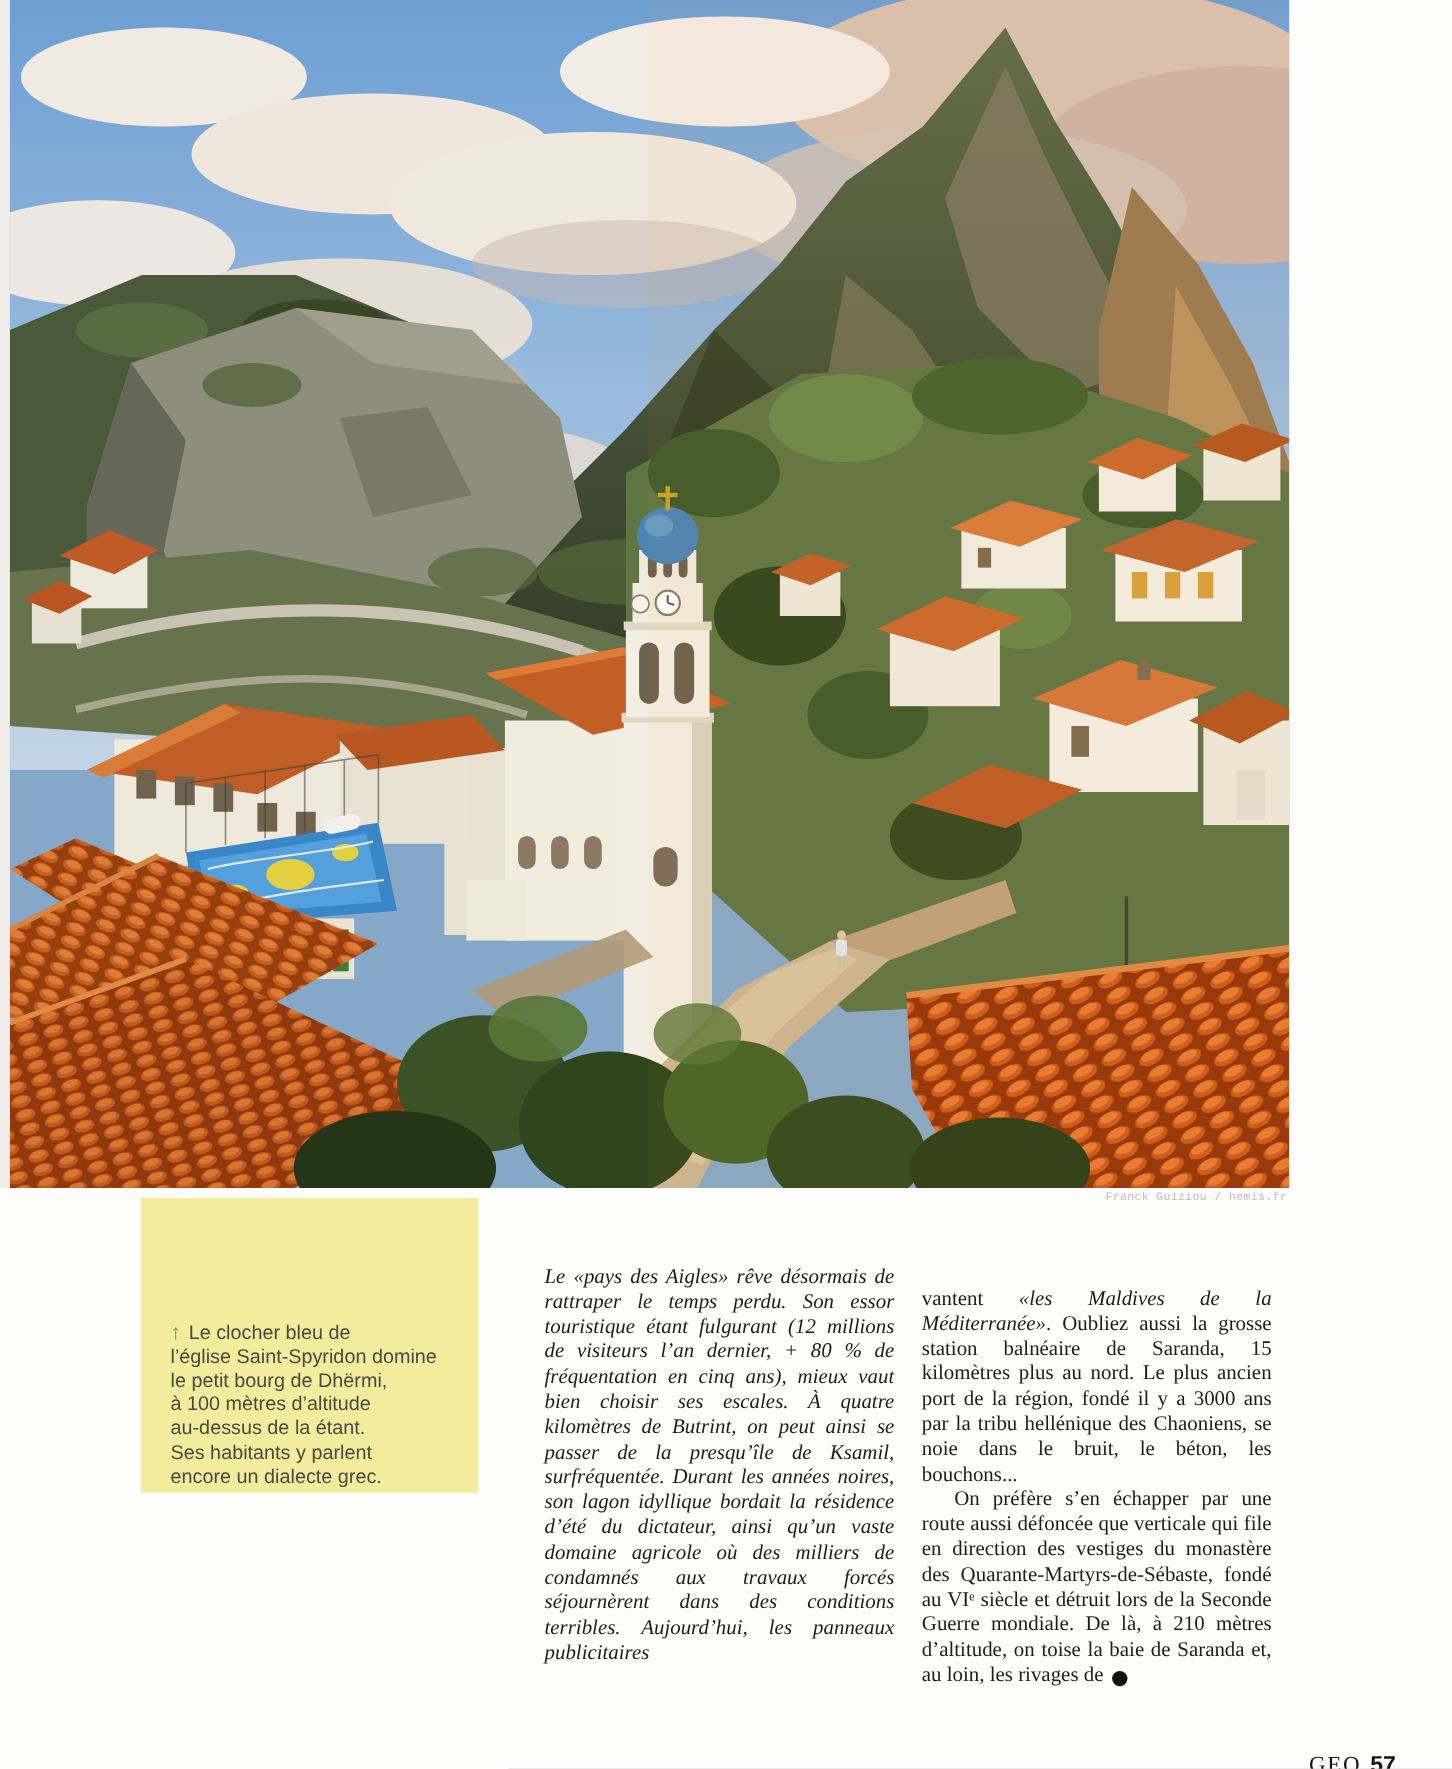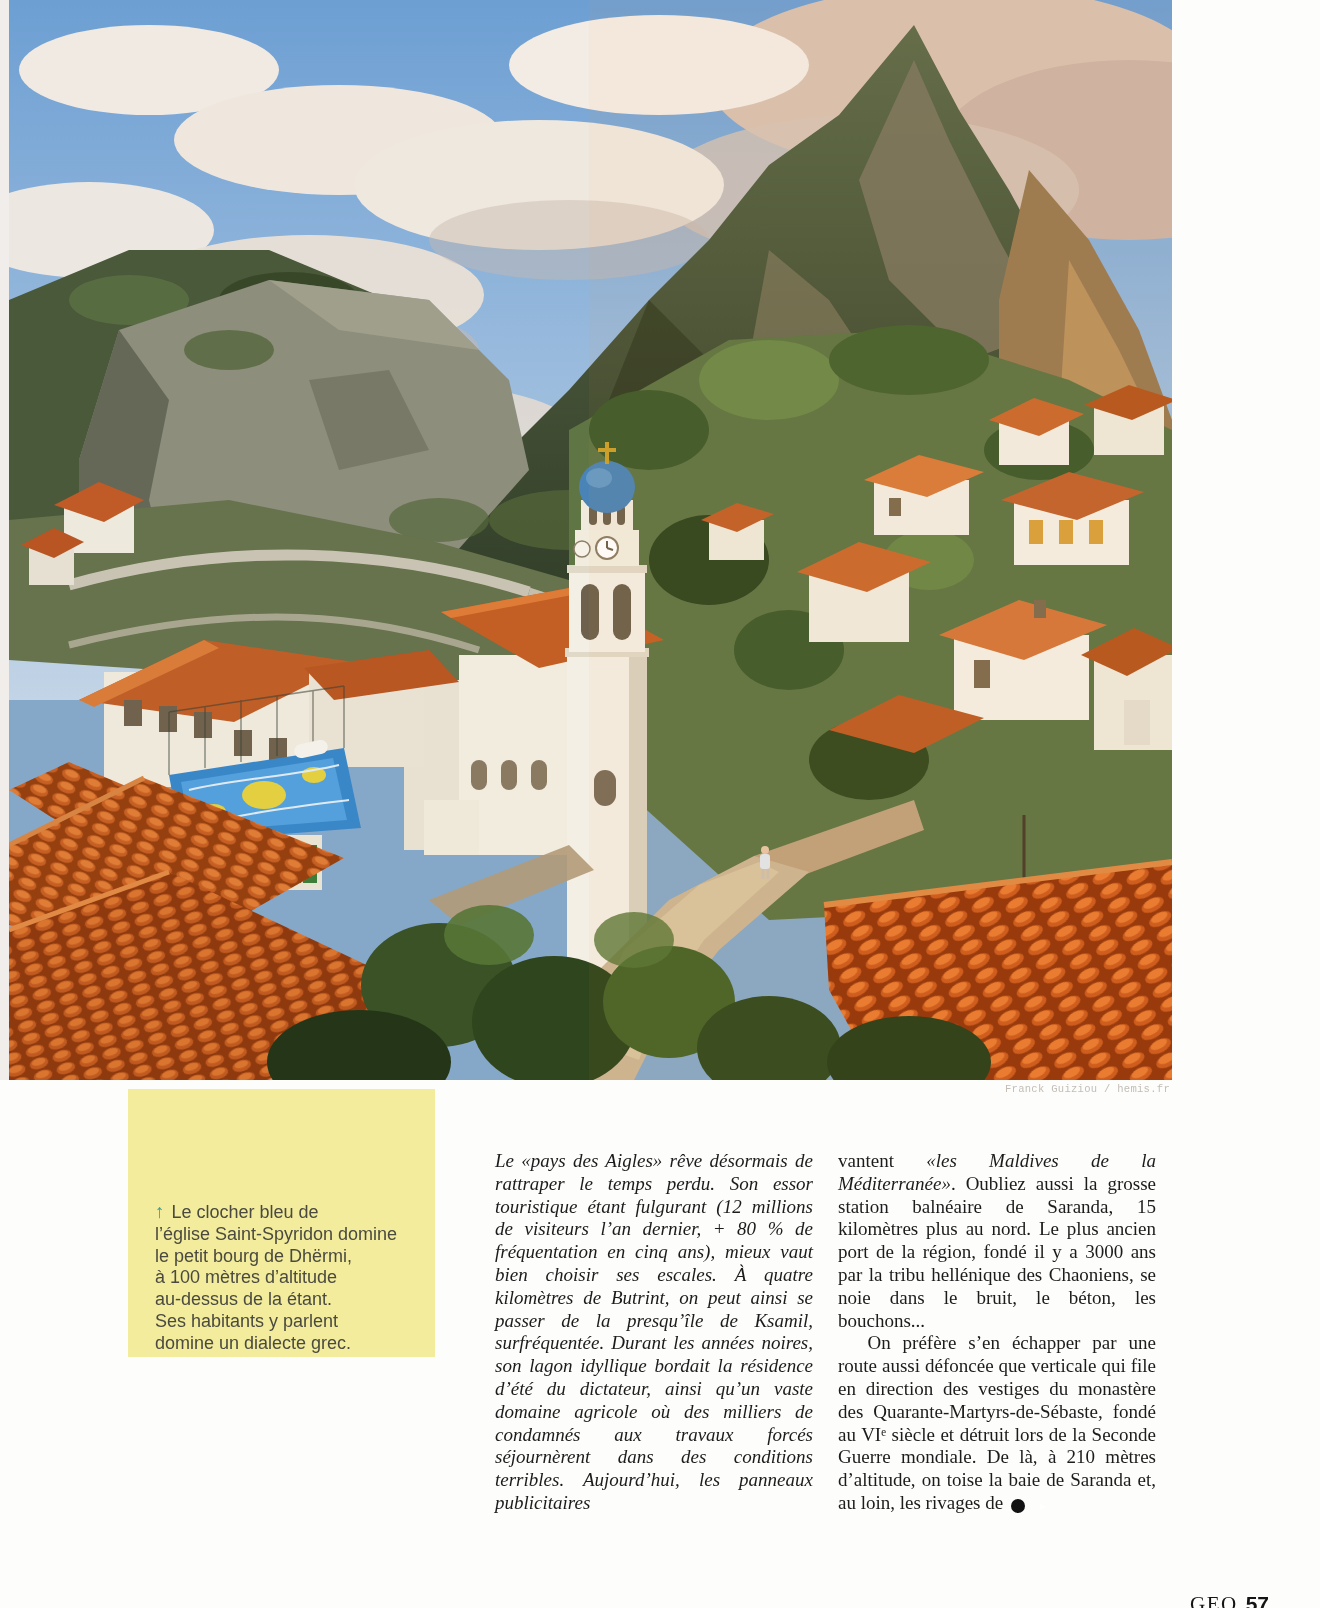--- a/index.html
+++ b/index.html
@@ -19,21 +19,21 @@
     padding:112px 20px 0 27px;font-family:"Liberation Sans",sans-serif;
     font-size:18px;line-height:21.8px;color:#4a4a40;font-weight:500;
   }
   .caption-arrow{color:#3f9e91;font-size:19px;margin-right:7px;font-weight:400;}
   .col{
     position:absolute;top:1150px;width:318px;text-align:justify;
     font-size:19px;line-height:22.8px;color:#1c1c1c;
   }
   .col p{margin:0;}
   .col1{left:495px;font-style:italic;}
-  .col2{left:838px;}
+  .col2{left:838px;margin-top:20px;}
   .p2{text-indent:1.55em;}
   .italic{font-style:italic;}
   .cont-icon{
     display:inline-block;width:14px;height:14px;border-radius:50%;background:#121212;
     vertical-align:-1px;margin-left:3px;text-align:center;line-height:14px;
     font-family:"Liberation Sans",sans-serif;font-size:11px;color:#ffffff;font-weight:bold;
   }
   .footer{
     position:absolute;left:1190px;top:1592px;white-space:nowrap;color:#141414;font-size:21px;
   }
@@ -281,21 +281,21 @@
 <div class="credit">Franck Guiziou / hemis.fr</div>
 
 <div class="caption">
   <div class="caption-inner">
     <div><span class="caption-arrow">↑</span><span>Le clocher bleu de</span></div>
     <div>l’église Saint-Spyridon domine</div>
     <div>le petit bourg de Dhërmi,</div>
     <div>à 100 mètres d’altitude</div>
     <div>au-dessus de la étant.</div>
     <div>Ses habitants y parlent</div>
-    <div>domine un dialecte grec.</div>
+    <div>encore un dialecte grec.</div>
   </div>
 </div>
 
 <div class="col col1">
   <p>Le «pays des Aigles» rêve désormais de rattraper le temps perdu. Son essor touristique étant fulgurant (12 millions de visiteurs l’an dernier, + 80 % de fréquentation en cinq ans), mieux vaut bien choisir ses escales. À quatre kilomètres de Butrint, on peut ainsi se passer de la presqu’île de Ksamil, surfréquentée. Durant les années noires, son lagon idyllique bordait la résidence d’été du dictateur, ainsi qu’un vaste domaine agricole où des milliers de condamnés aux travaux forcés séjournèrent dans des conditions terribles. Aujourd’hui, les panneaux publicitaires</p>
 </div>
 
 <div class="col col2">
   <p><span>vantent </span><span class="italic">«les Maldives de la Méditerranée»</span><span>. Oubliez aussi la grosse station balnéaire de Saranda, 15 kilomètres plus au nord. Le plus ancien port de la région, fondé il y a 3000 ans par la tribu hellénique des Chaoniens, se noie dans le bruit, le béton, les bouchons...</span></p>
   <p class="p2"><span>On préfère s’en échapper par une route aussi défoncée que verticale qui file en direction des vestiges du monastère des Quarante-Martyrs-de-Sébaste, fondé au VIᵉ siècle et détruit lors de la Seconde Guerre mondiale. De là, à 210 mètres d’altitude, on toise la baie de Saranda et, au loin, les rivages de</span> <span class="cont-icon">▸</span></p>

